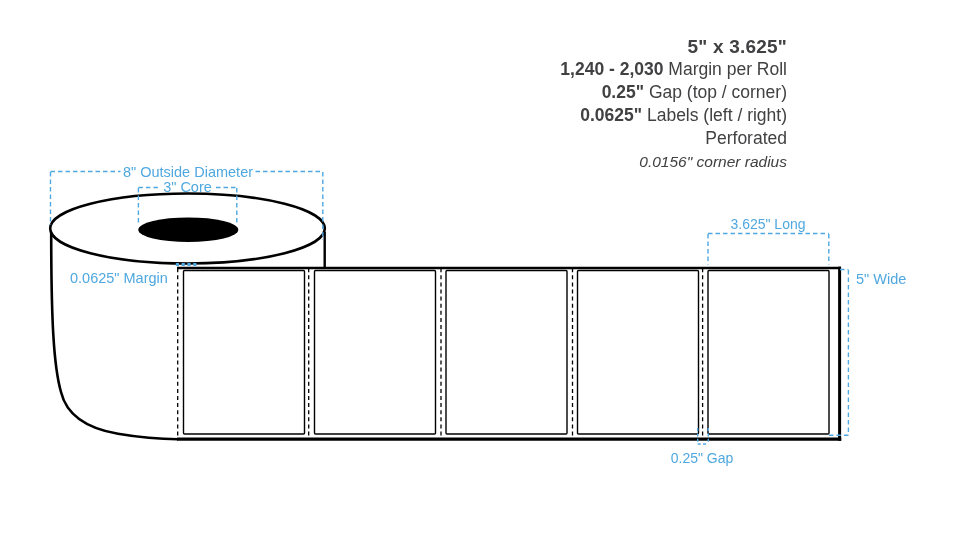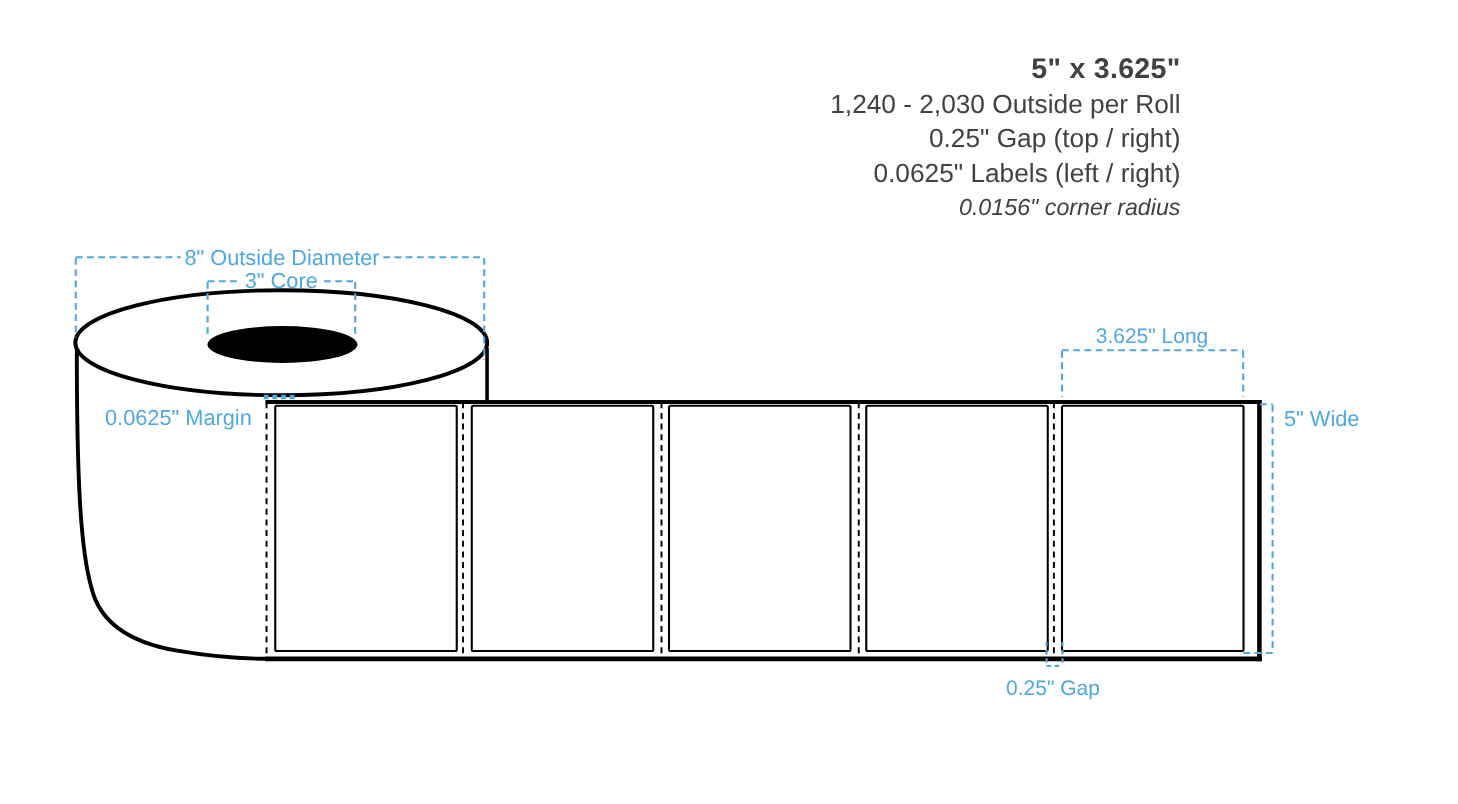--- a/index.html
+++ b/index.html
@@ -29,21 +29,21 @@
     font-size: 17.5px;
     line-height: 23px;
     white-space: nowrap;
   }
   .spec-title {
     font-size: 19px;
     font-weight: 700;
     letter-spacing: 0.2px;
   }
   .spec-val {
-    font-weight: 400;
+    font-weight: 700;
   }
   .spec-corner {
     font-style: italic;
     font-size: 15.5px;
   }
   svg text.anno {
     fill: #4FA8DF;
     font-family: "Liberation Sans", sans-serif;
   }
 </style>
@@ -93,19 +93,20 @@
     <text class="anno" x="188" y="176.5" text-anchor="middle" font-size="14.5">8" Outside Diameter</text>
     <text class="anno" x="187.5" y="192" text-anchor="middle" font-size="14.5">3" Core</text>
     <text class="anno" x="70" y="283" font-size="14.5">0.0625" Margin</text>
     <text class="anno" x="768" y="228.5" text-anchor="middle" font-size="14">3.625" Long</text>
     <text class="anno" x="856" y="284" font-size="14.5">5" Wide</text>
     <text class="anno" x="702" y="463" text-anchor="middle" font-size="14">0.25" Gap</text>
   </svg>
 
   <div class="specs">
     <div class="spec-title">5" x 3.625"</div>
-    <div class="spec-line"><span class="spec-val">1,240 - 2,030</span> <span>Outside per Roll</span></div>
-    <div class="spec-line"><span class="spec-val">0.25"</span> <span>Gap (top / right)</span></div>
+    <div class="spec-line"><span class="spec-val">1,240 - 2,030</span> <span>Margin per Roll</span></div>
+    <div class="spec-line"><span class="spec-val">0.25"</span> <span>Gap (top / corner)</span></div>
     <div class="spec-line"><span class="spec-val">0.0625"</span> <span>Labels (left / right)</span></div>
+    <div class="spec-line">Perforated</div>
     <div class="spec-corner">0.0156" corner radius</div>
   </div>
 
 </div>
 
 </body></html>

